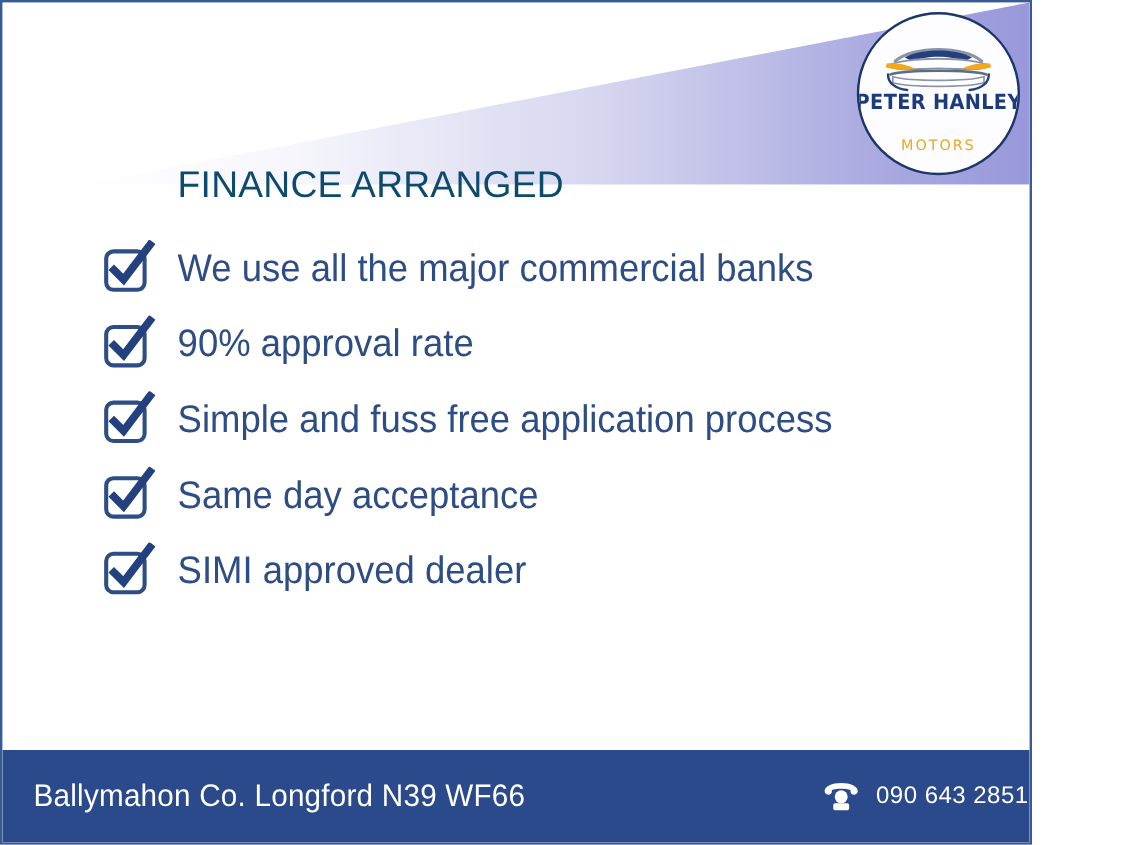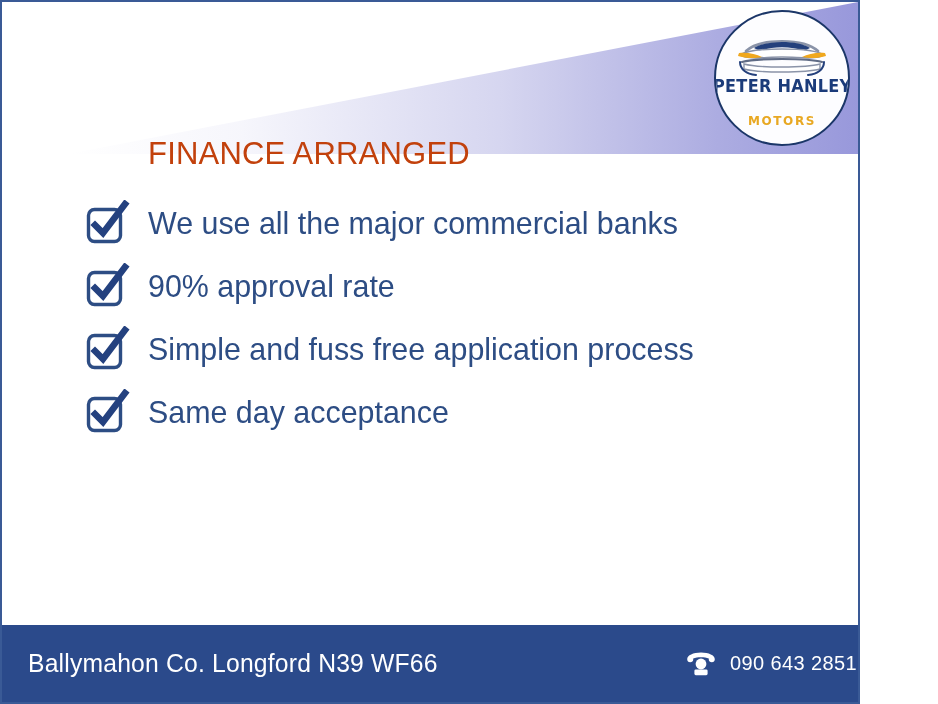--- a/index.html
+++ b/index.html
@@ -59,39 +59,39 @@
     font-size: 17.5px;
     letter-spacing: 0.3px;
     color: #1b3b7a;
     line-height: 1;
     margin-top: 1px;
     transform: scaleX(0.92);
     white-space: nowrap;
   }
   .logo-sub {
     font-family: "DejaVu Sans", sans-serif;
-    font-weight: bold;
+    font-weight: normal;
     font-size: 12px;
     letter-spacing: 1.6px;
     color: #e8a823;
     line-height: 1;
     margin-top: 19px;
     white-space: nowrap;
   }
 
   
   .headline {
     position: absolute;
     left: 146px;
     top: 134px;
     font-family: "Liberation Sans", sans-serif;
     font-size: 31px;
     font-weight: normal;
     letter-spacing: 0.2px;
-    color: #c2410c;
+    color: #0c4a6e;
     white-space: nowrap;
   }
 
   
   .list {
     position: absolute;
     left: 82px;
     top: 189px;
     width: 800px;
   }
@@ -214,20 +214,27 @@
 
     <div class="row">
       <svg class="cb" viewBox="0 0 46 46">
         <rect x="4.5" y="9.5" width="32" height="32" rx="6" ry="6" fill="none" stroke="#2d4d84" stroke-width="3.4"></rect>
         <path d="M11 25 L19 33 L41 4" fill="none" stroke="#24417f" stroke-width="6.5" stroke-linecap="square" stroke-linejoin="miter"></path>
       </svg>
       <span class="row-text">Same day acceptance</span>
     </div>
 
 
+    <div class="row">
+      <svg class="cb" viewBox="0 0 46 46">
+        <rect x="4.5" y="9.5" width="32" height="32" rx="6" ry="6" fill="none" stroke="#2d4d84" stroke-width="3.4"></rect>
+        <path d="M11 25 L19 33 L41 4" fill="none" stroke="#24417f" stroke-width="6.5" stroke-linecap="square" stroke-linejoin="miter"></path>
+      </svg>
+      <span class="row-text">SIMI approved dealer</span>
+    </div>
 
   </div>
 
   <div class="footer">
     <div class="footer-addr">Ballymahon Co. Longford N39 WF66</div>
     <div class="footer-phone">
       <svg class="phone-icon" viewBox="0 0 32 26">
         <path d="M16 1.6 C8.2 1.6 2.2 4.4 2.2 8.2 C2.2 10 3.4 11.2 5.2 11.2 C7 11.2 8.2 10.2 8.2 8.8 L8.2 7.4 C10.4 6.6 13 6.2 16 6.2 C19 6.2 21.6 6.6 23.8 7.4 L23.8 8.8 C23.8 10.2 25 11.2 26.8 11.2 C28.6 11.2 29.8 10 29.8 8.2 C29.8 4.4 23.8 1.6 16 1.6 Z" fill="#ffffff"></path>
         <circle cx="16" cy="13" r="5.4" fill="#ffffff"></circle>
         <rect x="9.4" y="18.4" width="13.2" height="5.8" rx="1.4" fill="#ffffff"></rect>

